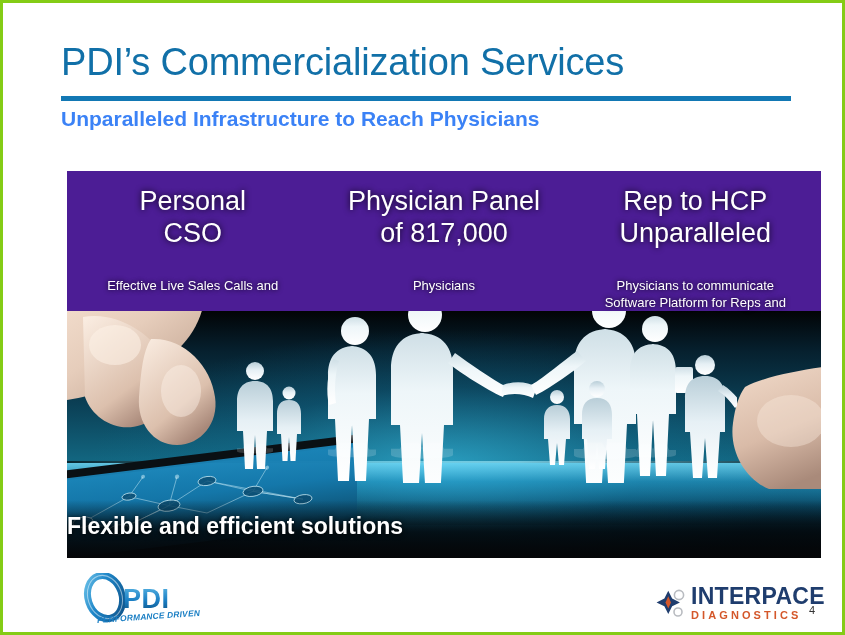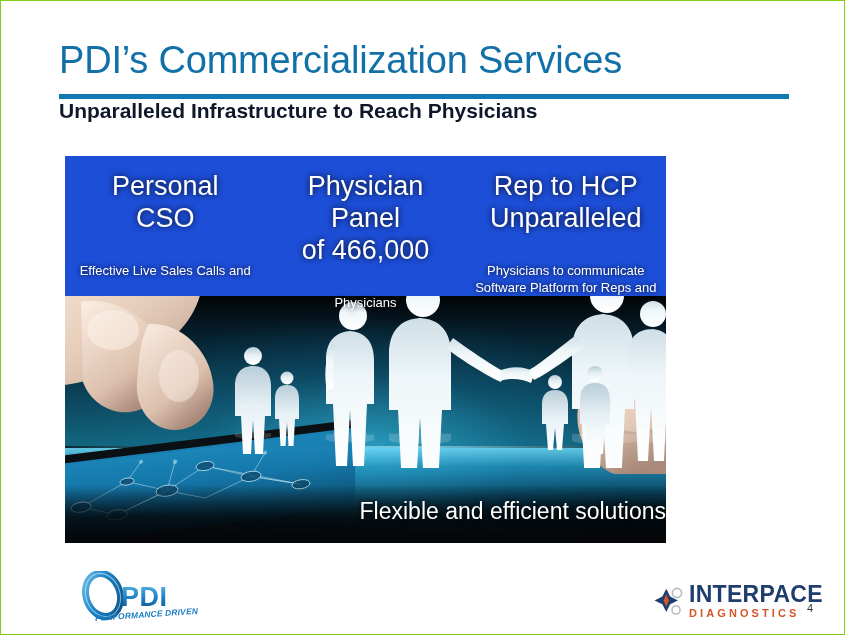--- a/index.html
+++ b/index.html
@@ -9,21 +9,21 @@
     background: #ffffff;
   }
   body {
     font-family: "Liberation Sans", sans-serif;
   }
   .slide {
     position: relative;
     width: 845px;
     height: 635px;
     background: #ffffff;
-    border: 1px solid #84cc16;
+    border: 3px solid #84cc16;
     box-sizing: border-box;
     overflow: hidden;
   }
 
   
   .slide-title {
     position: absolute;
     left: 58px;
     top: 38px;
     font-size: 38px;
@@ -36,35 +36,35 @@
     position: absolute;
     left: 58px;
     top: 93px;
     width: 730px;
     height: 5px;
     background: #1278b4;
   }
   .slide-subtitle {
     position: absolute;
     left: 58px;
-    top: 98px;
+    top: 104px;
     font-size: 21px;
     font-weight: bold;
-    color: #0f172a;
+    color: #3b82f6;
     white-space: nowrap;
   }
 
   
   .panel {
     position: absolute;
     left: 64px;
-    top: 155px;
-    width: 601px;
+    top: 168px;
+    width: 754px;
     height: 387px;
-    background: #1d4ed8;
+    background: #4c1d95;
     overflow: hidden;
   }
 
   
   .scene {
     position: absolute;
     left: 0;
     top: 140px;
     width: 100%;
     height: 247px;
@@ -193,24 +193,24 @@
     color: #ffffff;
     font-size: 13px;
     line-height: 17px;
     text-shadow: 0 0 5px rgba(0,0,0,0.9);
   }
   .panel-caption {
     position: absolute;
     left: 0;
     right: 0;
     bottom: 18px;
-    text-align: right;
+    text-align: left;
     color: #ffffff;
     font-size: 23px;
-    font-weight: normal;
+    font-weight: bold;
     text-shadow: 0 1px 5px rgba(0,0,0,0.95);
   }
 
   
   .pdi-logo {
     position: absolute;
     left: 72px;
     top: 570px;
     width: 135px;
     height: 52px;
@@ -406,21 +406,21 @@
           <div>Personal</div>
           <div>CSO</div>
         </div>
         <div class="col-sub">
           <div>Effective Live Sales Calls and</div>
         </div>
       </div>
       <div class="col">
         <div class="col-head">
           <div>Physician Panel</div>
-          <div>of 466,000</div>
+          <div>of 817,000</div>
         </div>
         <div class="col-sub">
           <div>Physicians</div>
         </div>
       </div>
       <div class="col">
         <div class="col-head">
           <div>Rep to HCP</div>
           <div>Unparalleled</div>
         </div>

